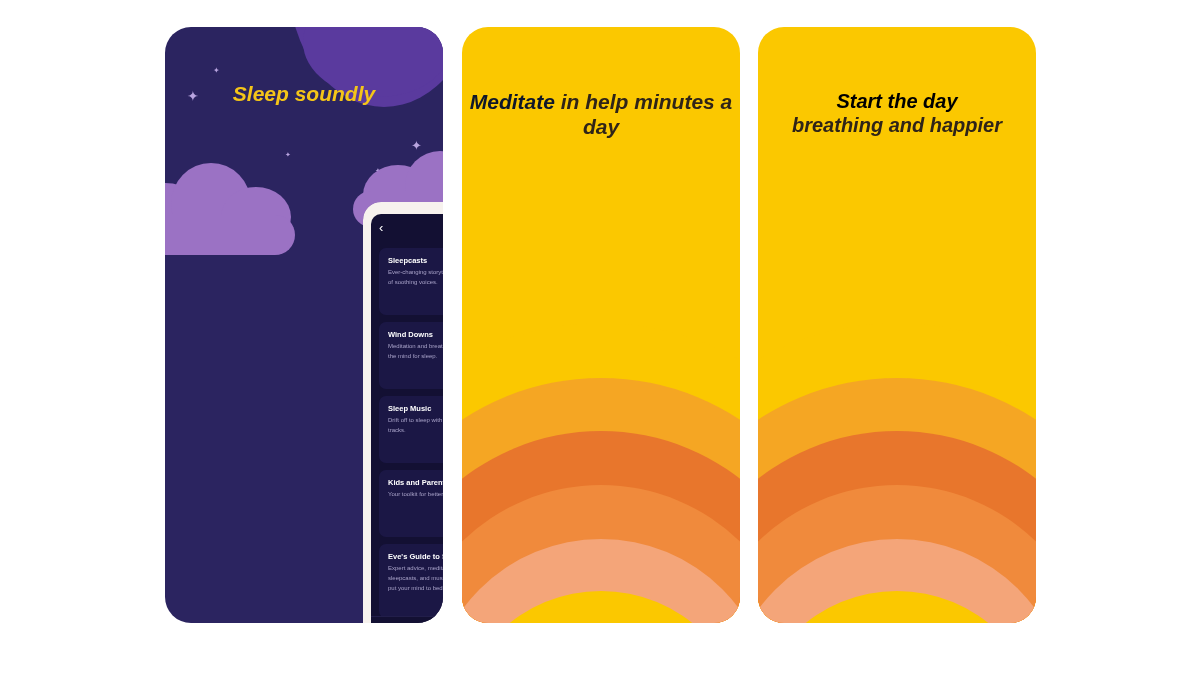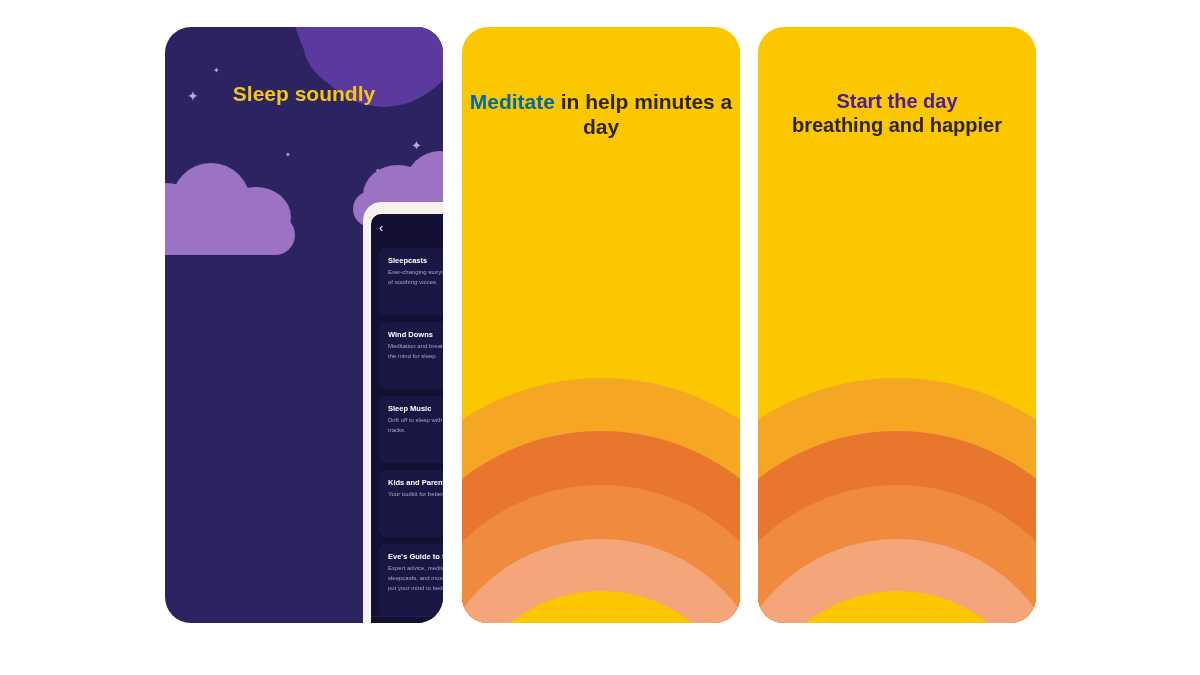--- a/index.html
+++ b/index.html
@@ -34,27 +34,27 @@
   .arcs { position: absolute; left: 50%; bottom: -260px; transform: translateX(-50%); width: 560px; height: 560px; }
   .arcs span { position: absolute; left: 50%; bottom: 0; transform: translateX(-50%); border-radius: 50% 50% 0 0; display: block; }
   .a1 { width: 560px; height: 560px; background: #fbc800; }
   .a2 { width: 505px; height: 505px; background: #f5a623; }
   .a3 { width: 452px; height: 452px; background: #e8762c; }
   .a4 { width: 398px; height: 398px; background: #f08a3c; }
   .a5 { width: 344px; height: 344px; background: #f4a579; }
   .a6 { width: 292px; height: 292px; background: #fbc800; }
 
   
-  .headline { position: absolute; left: 0; right: 0; text-align: center; font-weight: bold; line-height: 1.2; z-index: 4; }
+  .headline { position: absolute; left: 0; right: 0; text-align: center; font-weight: bold; line-height: 1.2; z-index: 4; font-style: italic; }
   #headline-sleep { top: 54px; font-size: 21px; color: #ffffff; }
   #headline-sleep .accent { color: #f5c518; }
   #headline-meditate { top: 62px; font-size: 21px; color: #2f2418; }
-  #headline-meditate .accent { color: #0369a1; }
+  #headline-meditate .accent { color: #0f172a; }
   #headline-start { top: 62px; font-size: 20px; color: #2f2418; }
-  #headline-start .accent { color: #4c1d95; }
+  #headline-start .accent { color: #000000; }
 
   
   .phone { position: absolute; border-radius: 18px 18px 0 0; overflow: hidden; z-index: 5; }
   .phone-frame { position: absolute; inset: 0; background: #f7f2ee; border-radius: 18px 18px 0 0; box-shadow: 0 0 10px rgba(0,0,0,.12); }
   .phone-screen { position: absolute; left: 8px; right: 8px; top: 12px; bottom: 0; border-radius: 10px 10px 0 0; overflow: hidden; }
 
   #phone-sleep { left: 198px; top: 175px; width: 212px; height: 448px; }
   #phone-sleep .phone-screen { background: #131033; }
 
   

